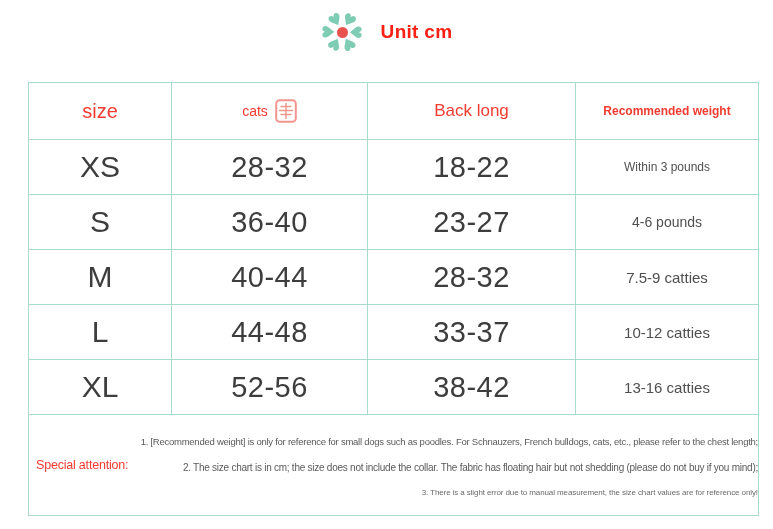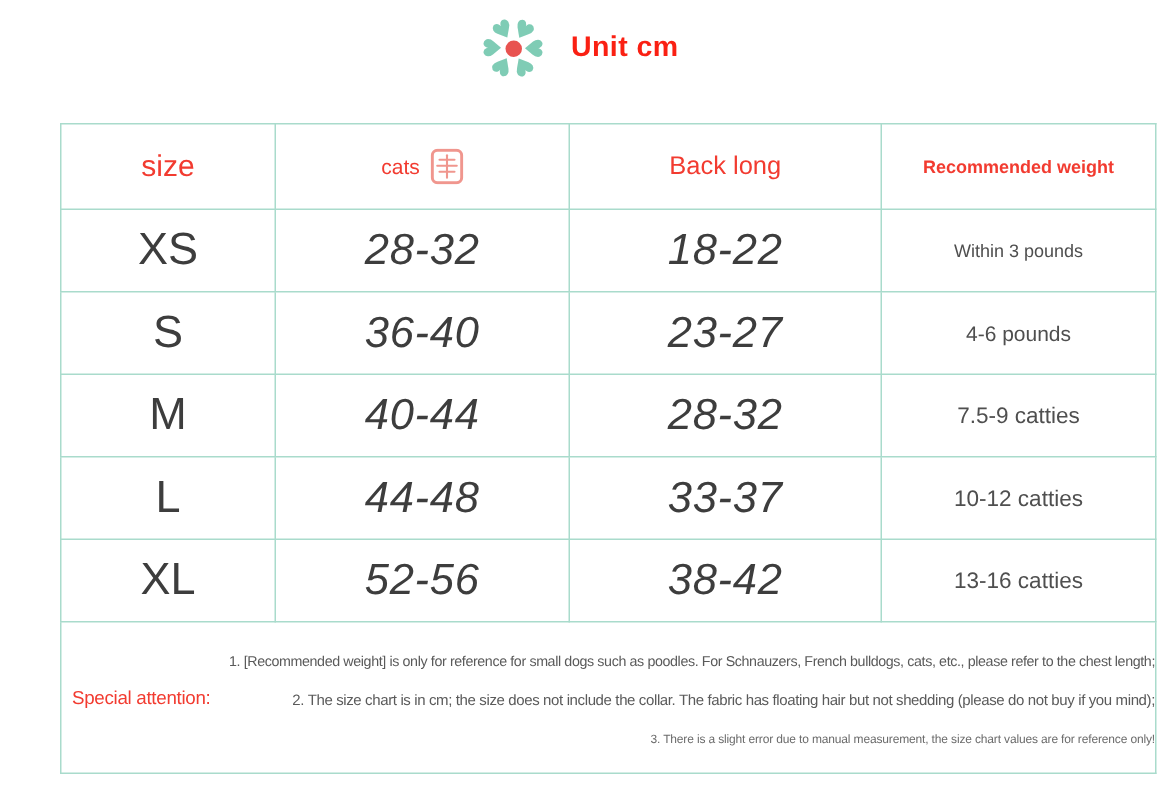--- a/index.html
+++ b/index.html
@@ -25,40 +25,40 @@
   .petal.p5 { transform:rotate(270deg) translateY(-13px); }
   .petal.p6 { transform:rotate(330deg) translateY(-13px); }
   .flower-center {
     position:absolute; left:16px; top:16px; width:11px; height:11px;
     border-radius:50%; background:#e85350;
   }
   .unit-title { color:#fa2013; font-size:19px; font-weight:bold; letter-spacing:0.3px; }
 
   
   table.size-table {
-    position:absolute; left:40px; top:82px; width:730px;
+    position:absolute; left:28px; top:82px; width:730px;
     border-collapse:collapse; table-layout:fixed;
   }
   .size-table th, .size-table td {
     border:1px solid #a9dbcc; text-align:center; vertical-align:middle;
     padding:0; overflow:hidden;
   }
   .size-table thead tr { height:57px; }
   .size-table tbody tr { height:55px; }
   .size-table tfoot tr { height:100px; }
 
   th { font-weight:normal; color:#f23b30; }
   .h-size   { font-size:20px; }
   .h-chest  { font-size:14px; }
   .h-chest .chest-inner { display:inline-flex; align-items:center; gap:7px; }
   .h-back   { font-size:17px; }
   .h-weight { font-size:12px; font-weight:bold; }
 
   .c-size  { font-size:30px; color:#3d3d3d; }
-  .c-num   { font-size:29px; color:#3d3d3d; letter-spacing:0.5px;font-style:italic; }
+  .c-num   { font-size:29px; color:#3d3d3d; letter-spacing:0.5px; }
   .c-wt    { color:#4f4f4f; }
   .wt-xs   { font-size:12px; }
   .wt-s    { font-size:14px; }
   .wt-m, .wt-l, .wt-xl { font-size:15px; }
 
   
   .stamp { display:inline-block; vertical-align:middle; }
 
   
   .notes-wrap { display:flex; align-items:center; height:100px; text-align:left; }

